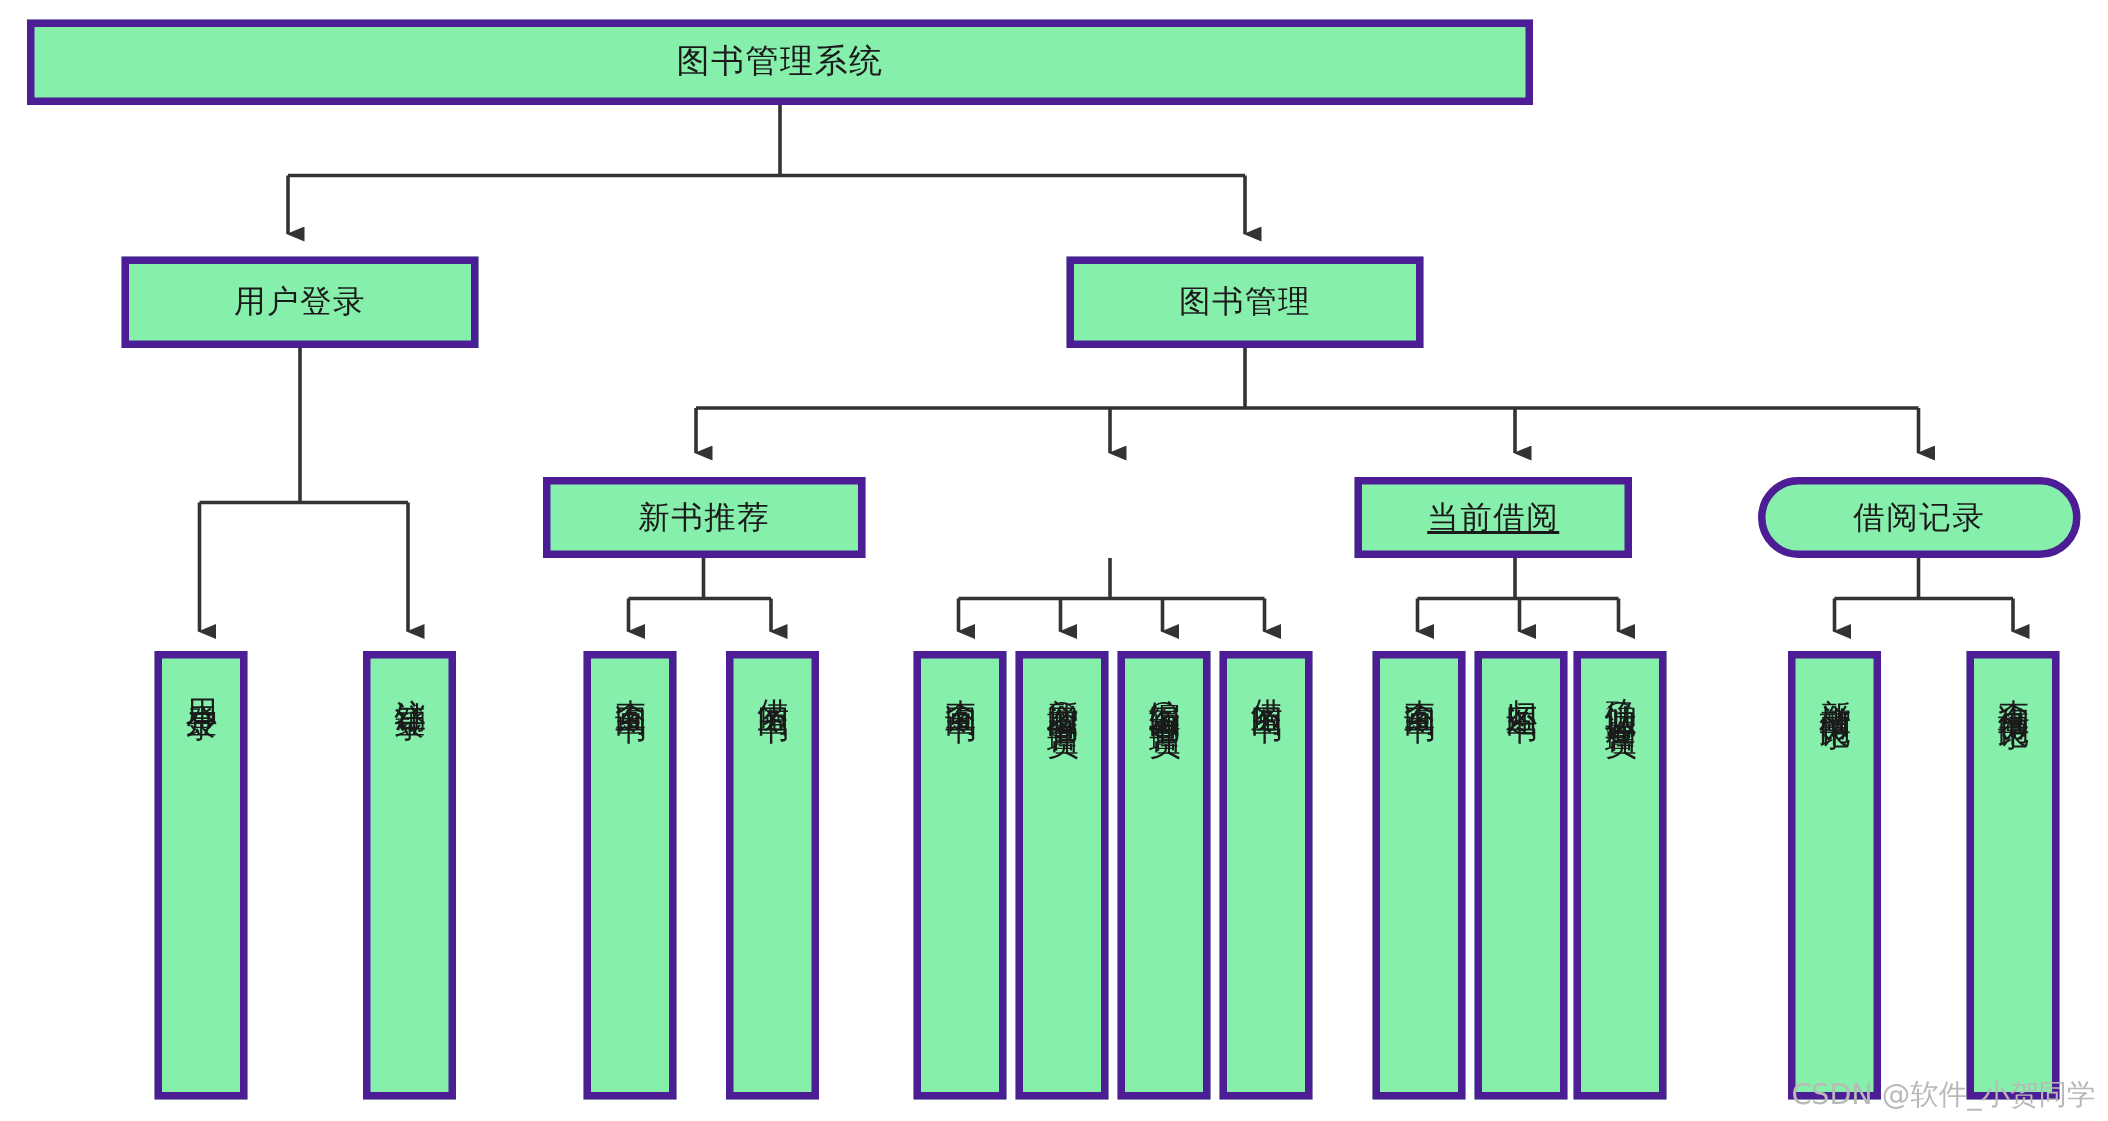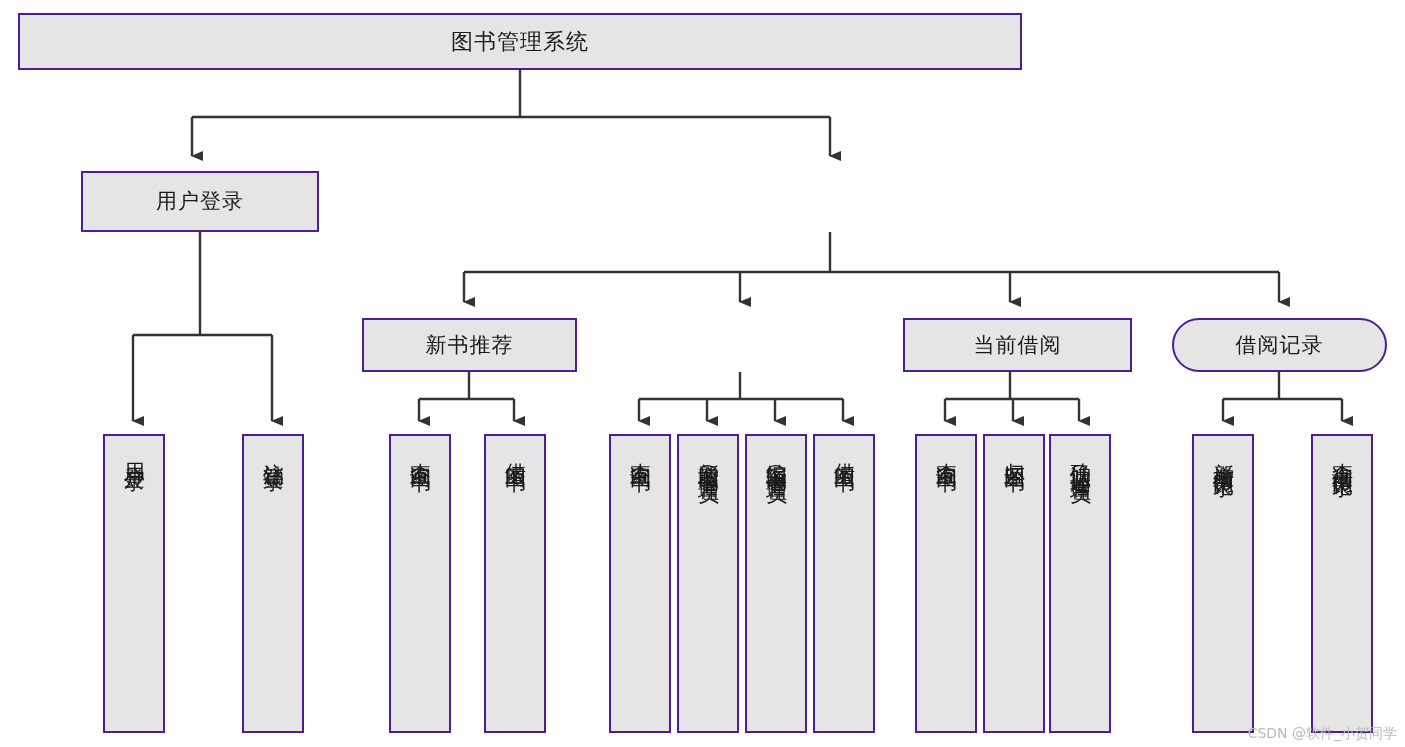--- a/index.html
+++ b/index.html
@@ -7,22 +7,22 @@
     width:1405px;height:747px;
     font-family:"DejaVu Sans","Liberation Sans",sans-serif;
     overflow:hidden;
   }
   #canvas{position:relative;width:1405px;height:747px;background:#fff;}
   svg.lines{position:absolute;left:0;top:0;width:1405px;height:747px;pointer-events:none;}
 
   .node{
     position:absolute;
     box-sizing:border-box;
-    background:#e5e5e5;
-    border:2px solid #4c1d95;
+    background:#86efac;
+    border:5px solid #4c1d95;
     display:flex;
     align-items:center;
     justify-content:center;
     color:#1a1a1a;
   }
   .node .lbl{
     font-size:21px;
     line-height:1.15;
     letter-spacing:1px;
     white-space:nowrap;
@@ -39,21 +39,21 @@
     text-orientation:upright;
     font-size:21px;
     letter-spacing:3px;
     line-height:1.1;
     white-space:nowrap;
   }
   .watermark{
     position:absolute;
     right:8px;
     bottom:4px;
-    font-size:14px;
+    font-size:19px;
     color:#b9b9b9;
     white-space:nowrap;
     font-family:"DejaVu Sans","Liberation Sans",sans-serif;
   }
 </style>
 </head>
 <body>
 
 <div id="canvas">
 
@@ -108,25 +108,28 @@
     </g>
   </svg>
 
   <div class="node root" style="left:18px;top:13px;width:1004px;height:57px;">
     <span class="lbl">图书管理系统</span>
   </div>
 
   <div class="node" style="left:81px;top:171px;width:238px;height:61px;">
     <span class="lbl">用户登录</span>
   </div>
+  <div class="node" style="left:711px;top:171px;width:238px;height:61px;">
+    <span class="lbl">图书管理</span>
+  </div>
 
   <div class="node" style="left:362px;top:318px;width:215px;height:54px;text-align:center;">
     <span class="lbl">新书推荐</span>
   </div>
-  <div class="node" style="left:903px;top:318px;width:229px;height:54px;">
+  <div class="node" style="left:903px;top:318px;width:185px;height:54px;text-decoration:underline;">
     <span class="lbl">当前借阅</span>
   </div>
   <div class="node" style="left:1172px;top:318px;width:215px;height:54px;border-radius:27px;">
     <span class="lbl">借阅记录</span>
   </div>
 
   <div class="node leaf" style="left:103px;top:434px;width:62px;height:299px;">
     <span class="lbl">用户登录</span>
   </div>
   <div class="node leaf" style="left:242px;top:434px;width:62px;height:299px;">

